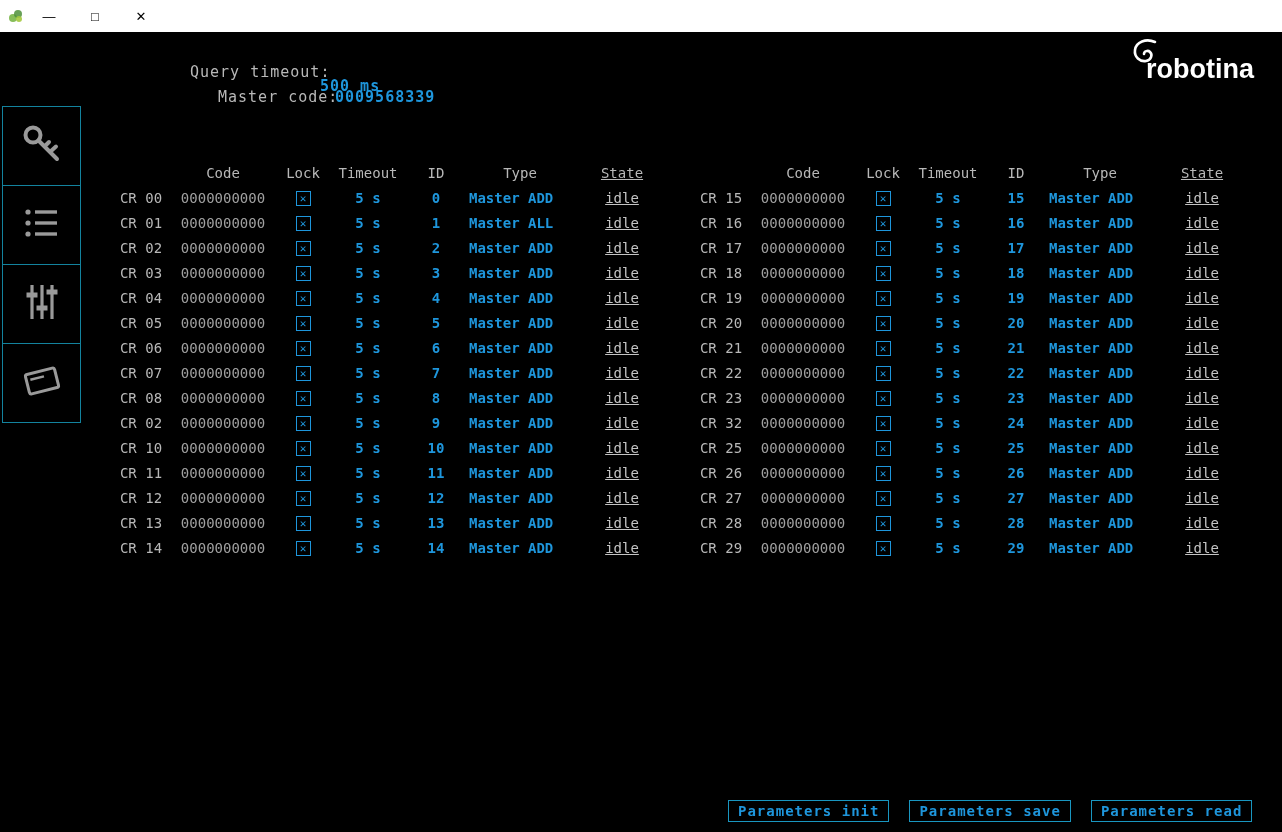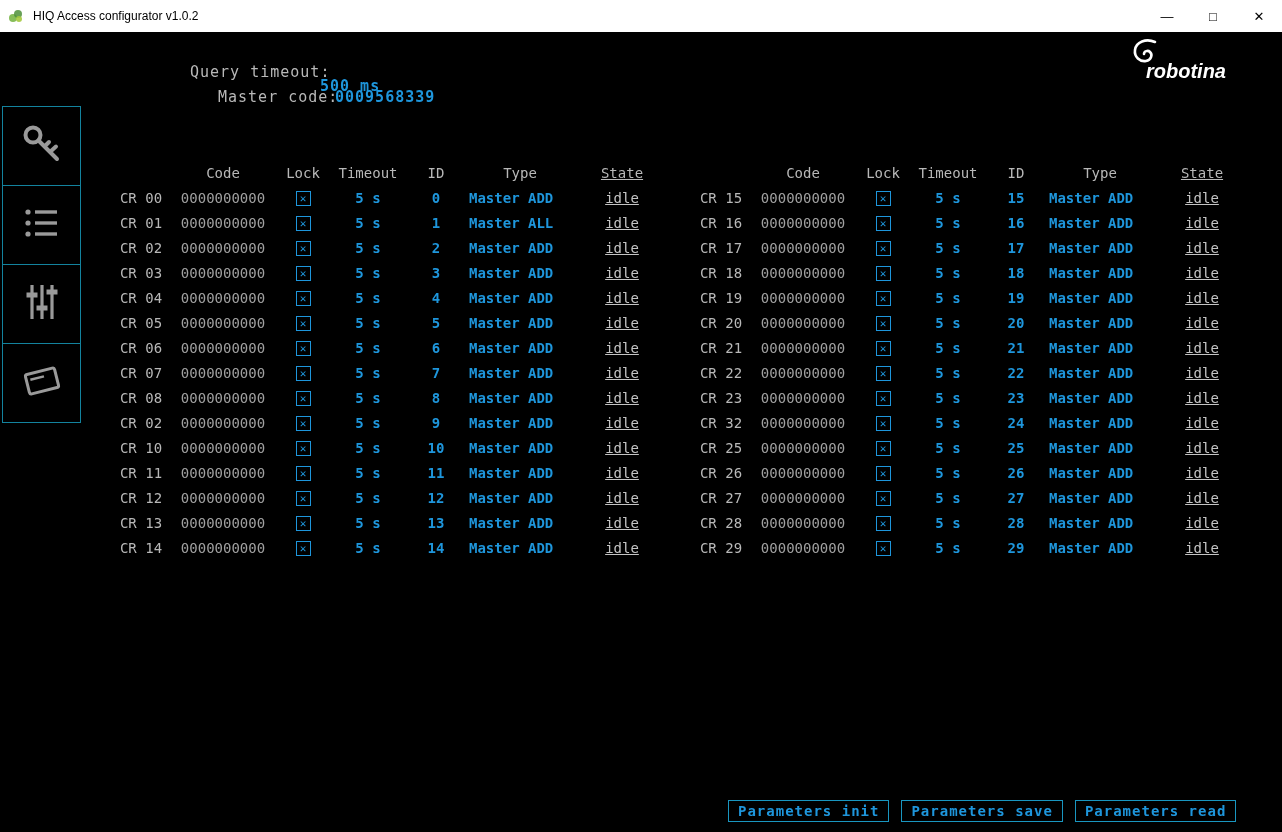--- a/index.html
+++ b/index.html
@@ -21,22 +21,22 @@
   .win-btn{width:46px;height:32px;display:flex;align-items:center;justify-content:center;
     font-size:13px;cursor:default;}
 
   
   .hdr-label{position:absolute;font-size:15px;color:var(--gray);letter-spacing:1px;}
   .hdr-value{position:absolute;font-size:15px;color:var(--accent);font-weight:bold;letter-spacing:1px;}
 
   
   .logo{position:absolute;top:36px;right:8px;width:140px;height:52px;}
   .logo-swirl{position:absolute;left:-4px;top:0;}
-  .logo-text{position:absolute;left:12px;top:24px;color:#fff;
-    font-family:"Liberation Sans", sans-serif;font-size:20px;font-weight:bold;letter-spacing:0px;font-style:italic;}
+  .logo-text{position:absolute;left:12px;top:18px;color:#fff;
+    font-family:"Liberation Sans", sans-serif;font-size:27px;font-weight:bold;letter-spacing:0px;}
 
   
   .sidebar{position:absolute;left:2px;top:106px;width:79px;}
   .side-btn{width:79px;height:80px;border:1px solid var(--teal);margin-top:-1px;
     display:flex;align-items:center;justify-content:center;background:#000;}
   .side-btn:first-child{margin-top:0;}
 
   
   .half{position:absolute;top:160px;width:560px;}
   #left-half{left:112px;}
@@ -48,37 +48,36 @@
   .c.lock{width:54px;}
   .c.timeout{width:76px;color:var(--accent);font-weight:bold;text-align:center;}
   .c.id{width:60px;color:var(--accent);font-weight:bold;}
   .c.type{width:108px;text-align:left;padding-left:3px;color:var(--accent);font-weight:bold;}
   .c.state{width:96px;color:var(--gray2);text-decoration:underline;}
   .thead .c{color:var(--gray);font-weight:normal;}
   .cb{display:inline-block;width:15px;height:15px;border:1px solid var(--accent);
     color:var(--accent);font-size:11px;line-height:13px;text-align:center;font-weight:bold;}
 
   
-  .footer-btns{position:absolute;top:800px;left:728px;display:flex;gap:12px;}
+  .footer-btns{position:absolute;top:800px;left:728px;display:flex;gap:20px;}
   .param-btn{background:#000;border:1px solid var(--btn-border);color:var(--accent);
     font-family:"DejaVu Sans Mono", monospace;font-weight:bold;font-size:14px;
     padding:1px 9px;height:22px;letter-spacing:1px;cursor:pointer;}
 </style>
 </head>
 <body>
 
 <div class="titlebar">
   <span class="app-icon">
     <svg width="16" height="16" viewBox="0 0 16 16">
       <circle cx="5" cy="10" r="4" fill="#7ab648" opacity="0.9"></circle>
       <circle cx="10" cy="6" r="4" fill="#4e8f3a" opacity="0.85"></circle>
       <circle cx="11" cy="11" r="3" fill="#a5c93f" opacity="0.9"></circle>
     </svg>
   </span>
-  <span class="titlebar-text">HIQ Access configurator v1.0.2</span>
   <div class="win-controls">
     <div class="win-btn">—</div>
     <div class="win-btn">□</div>
     <div class="win-btn">✕</div>
   </div>
 </div>
 
 <span class="hdr-label" style="left:190px;top:63px;">Query timeout:</span>
 <span class="hdr-value" style="left:320px;top:77px;">500 ms</span>
 <span class="hdr-label" style="left:190px;top:88px;margin-left:28px;">Master code:</span>

